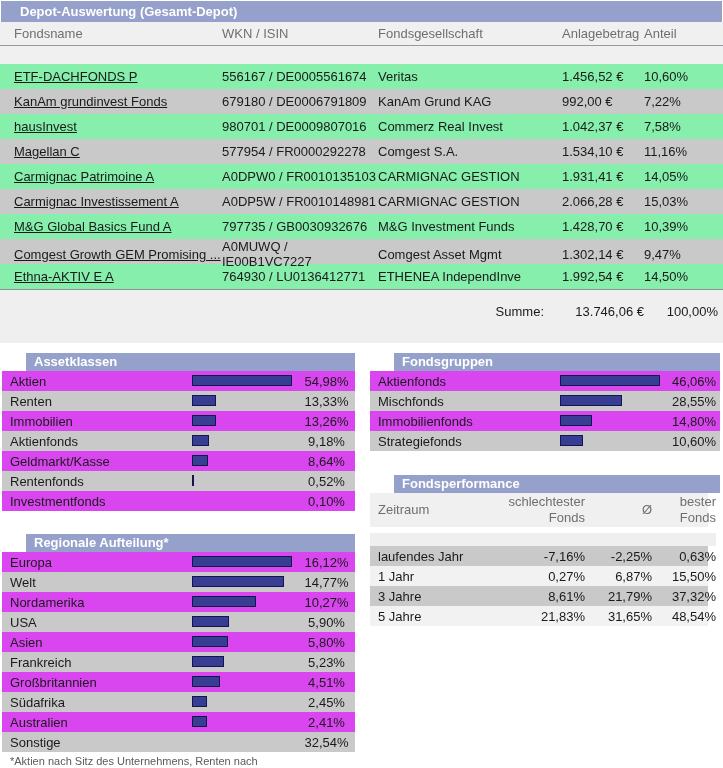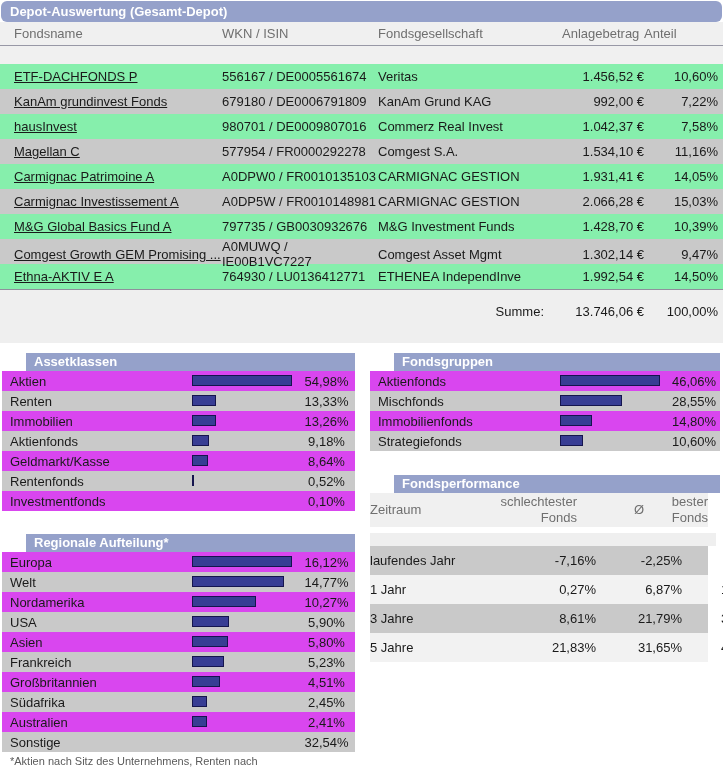--- a/index.html
+++ b/index.html
@@ -11,43 +11,42 @@
     background: #ffffff;
   }
   
   .titlebar {
     margin: 1px 1px 0 1px;
     height: 21px;
     line-height: 21px;
     background: #95a1ca;
     color: #ffffff;
     font-weight: bold;
-    padding-left: 9px;
-    border-radius: 6px;
+    padding-left: 19px;
   }
   
   .grid-row {
     display: grid;
     grid-template-columns: 208px 156px 184px 82px 74px;
     padding-left: 14px;
     padding-right: 5px;
     align-items: center;
   }
   .thead {
     height: 24px;
     background: #f0f0f0;
     color: #6f6f6f;
     border-bottom: 1px solid #9898a6;
   }
   .thead .c4, .thead .c5 { }
   .table-spacer { height: 18px; background: #f0f0f0; }
   .fund-row { height: 25px; }
   .fund-row.light { background: #86efac; }
   .fund-row.dark  { background: #c9c9c9; }
-  .fund-row .c4, .fund-row .c5 { text-align: right; }
+  .fund-row .c4, .fund-row .c5 { text-align: left; }
   .fund-link { color: #1a1a1a; text-decoration: underline; cursor: pointer; }
   .table-bottom-line { height: 0; border-bottom: 1px solid #8f8f9c; }
   .summary-area { height: 53px; background: #efefef; padding-top: 14px; }
   .summary-area .c3 { text-align: right; padding-right: 18px; }
   .summary-area .c4, .summary-area .c5 { text-align: right; }
   .white-gap { height: 10px; background: #ffffff; }
   
   .columns { display: flex; margin-left: 2px; }
   .col-left  { width: 353px; margin-right: 15px; }
   .col-right { width: 350px; }
@@ -78,34 +77,35 @@
     position: absolute;
     top: 4px;
     height: 11px;
     background: #383d94;
     border: 1px solid #15154e;
   }
   
   .perf-grid {
     display: grid;
     grid-template-columns: 130px 77px 67px 64px;
+    padding-left: 8px;
     margin-right: 12px;
     align-items: center;
   }
   .perf-head {
     height: 34px;
     background: #f0f0f0;
     color: #6f6f6f;
     line-height: 1.25;
     align-items: center;
   }
   .perf-head .pc2, .perf-head .pc3, .perf-head .pc4 { text-align: right; }
   .perf-gap { height: 6px; background: #ffffff; }
   .perf-empty-band { height: 13px; background: #efefef; margin-right: 4px; margin-left: 0; }
-  .perf-row { height: 29px; gap: 19px; }
+  .perf-row { height: 20px; }
   .perf-row.light { background: #f2f2f2; }
   .perf-row.dark  { background: #c9c9c9; }
   .perf-row .pc2, .perf-row .pc3, .perf-row .pc4 { text-align: right; }
   
   .footnote {
     margin: 3px 0 0 8px;
     font-size: 11px;
     color: #5a5a5a;
   }
 </style>

